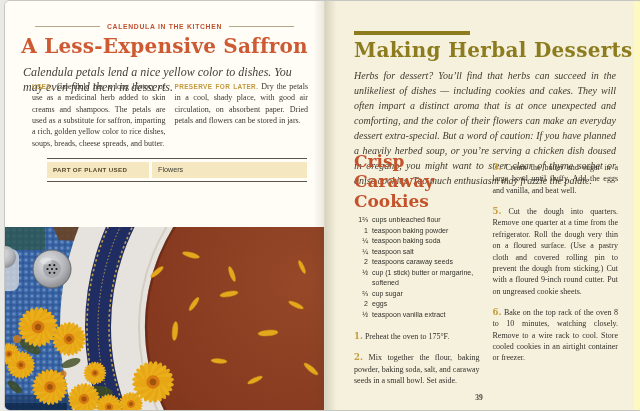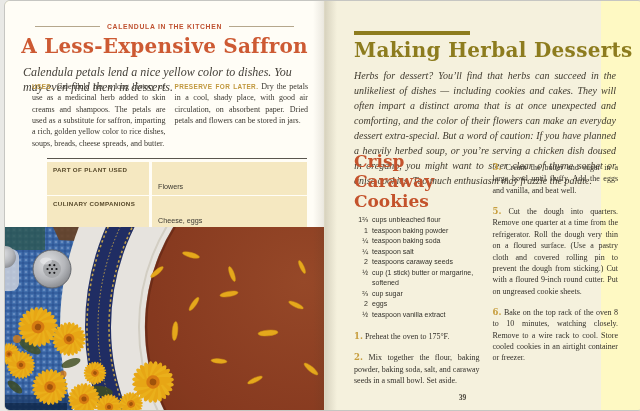--- a/index.html
+++ b/index.html
@@ -1,21 +1,21 @@
 <!DOCTYPE html>
 <html><head>
 <meta charset="utf-8">
 <style>
   * { margin:0; padding:0; box-sizing:border-box; }
   html,body { width:640px; height:411px; background:#e9e9e6; overflow:hidden;
     font-family:"Liberation Serif", serif; }
   .spread { position:absolute; left:4px; top:0; width:640px; height:411px;
     border:1px solid #c6c6c2; border-radius:6px; overflow:hidden; background:#fef9c3;text-decoration:underline; }
   .page-left { position:absolute; left:0; top:0; width:319px; height:100%; background:#fffdf6; }
-  .page-right { position:absolute; left:319px; top:0; width:277px; height:100%; background:#f5f1dd; }
+  .page-right { position:absolute; left:319px; top:0; width:310px; height:100%; background:#f5f1dd; }
   .gutter { position:absolute; left:308px; top:0; width:24px; height:100%; z-index:6; pointer-events:none;
     background:linear-gradient(to right, rgba(70,60,40,0) 0%, rgba(70,60,40,0.10) 42%, rgba(70,60,40,0.16) 52%, rgba(70,60,40,0) 100%); }
 
   
   .kicker-row { position:absolute; top:22px; left:30px; right:30px; display:flex; align-items:center; gap:7px; }
   .kicker-line { flex:1; height:1px; background:#b5a78c; }
   .kicker { font-family:"Liberation Sans", sans-serif; font-weight:bold; font-size:6.8px;
     letter-spacing:0.7px; color:#bf5130; white-space:nowrap; }
   .lp-title { position:absolute; top:33px; left:0; right:0; text-align:center;
     font-family:"DejaVu Serif", serif; font-weight:bold; font-size:20px; color:#cd5a33; letter-spacing:0.2px; }
@@ -24,21 +24,21 @@
   .lp-cols { position:absolute; top:80px; left:27px; right:16px; display:flex; gap:9px; }
   .lp-col { flex:1; font-size:8px; line-height:1.42; text-align:justify; color:#39362f; }
   .lead { font-family:"Liberation Sans", sans-serif; font-weight:bold; font-size:6.4px;
     letter-spacing:0.4px; color:#c0973c; }
   .info-table { position:absolute; top:157px; left:42px; width:260px;
     border-top:1px solid #5a564e; border-bottom:1px solid #5a564e; padding:2px 0; }
   .info-row { display:flex; gap:3px; margin:1px 0; }
   .cell-label { width:102px; flex:none; background:#f5e8c1; padding:4px 6px 3px;
     font-family:"Liberation Sans", sans-serif; font-weight:bold; font-size:6.2px;
     letter-spacing:0.35px; color:#57492a; }
-  .cell-value { flex:1; background:#f5e8c1; padding:20px 6px 3px;
+  .cell-value { flex:1; background:#f5e8c1; padding:3px 6px 3px;
     font-family:"Liberation Sans", sans-serif; font-size:7.2px; line-height:1.4; color:#3c3931; }
   .photo { position:absolute; left:0; bottom:0; width:319px; height:183px; }
   .photo svg { display:block; }
 
   
   .rp-rule { position:absolute; top:30px; left:30px; width:116px; height:4px; background:#8d7c1e; }
   .rp-title { position:absolute; top:37px; left:30px; width:280px;
     font-family:"DejaVu Serif", serif; font-weight:bold; font-size:20px; color:#8d7c1e; letter-spacing:0.3px; }
   .rp-intro { position:absolute; top:67px; left:30px; width:262px;
     font-style:italic; font-size:10px; line-height:1.5; text-align:justify; color:#3f3a2e; }
@@ -73,24 +73,20 @@
 
     <div class="lp-cols">
       <p class="lp-col"><span class="lead">USES.</span> <span>Calendula has a long history of use as a medicinal herb added to skin creams and shampoos. The petals are used as a substitute for saffron, imparting a rich, golden yellow color to rice dishes, soups, breads, cheese spreads, and butter.</span></p>
       <p class="lp-col"><span class="lead">PRESERVE FOR LATER.</span> <span>Dry the petals in a cool, shady place, with good air circulation, on absorbent paper. Dried petals and flowers can be stored in jars.</span></p>
     </div>
 
     <div class="info-table">
       <div class="info-row">
         <div class="cell-label">PART OF PLANT USED</div>
         <div class="cell-value">Flowers</div>
-      </div>
-      <div class="info-row">
-        <div class="cell-label">CULINARY COMPANIONS</div>
-        <div class="cell-value">Cheese, eggs</div>
       </div>
     </div>
 
     <div class="photo">
       <svg width="319" height="183" viewBox="0 0 319 183" xmlns="http://www.w3.org/2000/svg" role="img">
         <defs>
           <pattern id="weave" width="6" height="6" patternUnits="userSpaceOnUse">
             <rect width="6" height="6" fill="#2f5a9b"></rect>
             <rect x="0.6" y="0.6" width="4.8" height="4.8" rx="1.2" fill="#4272b2"></rect>
             <circle cx="3" cy="3" r="1.3" fill="#6b92c8"></circle>

